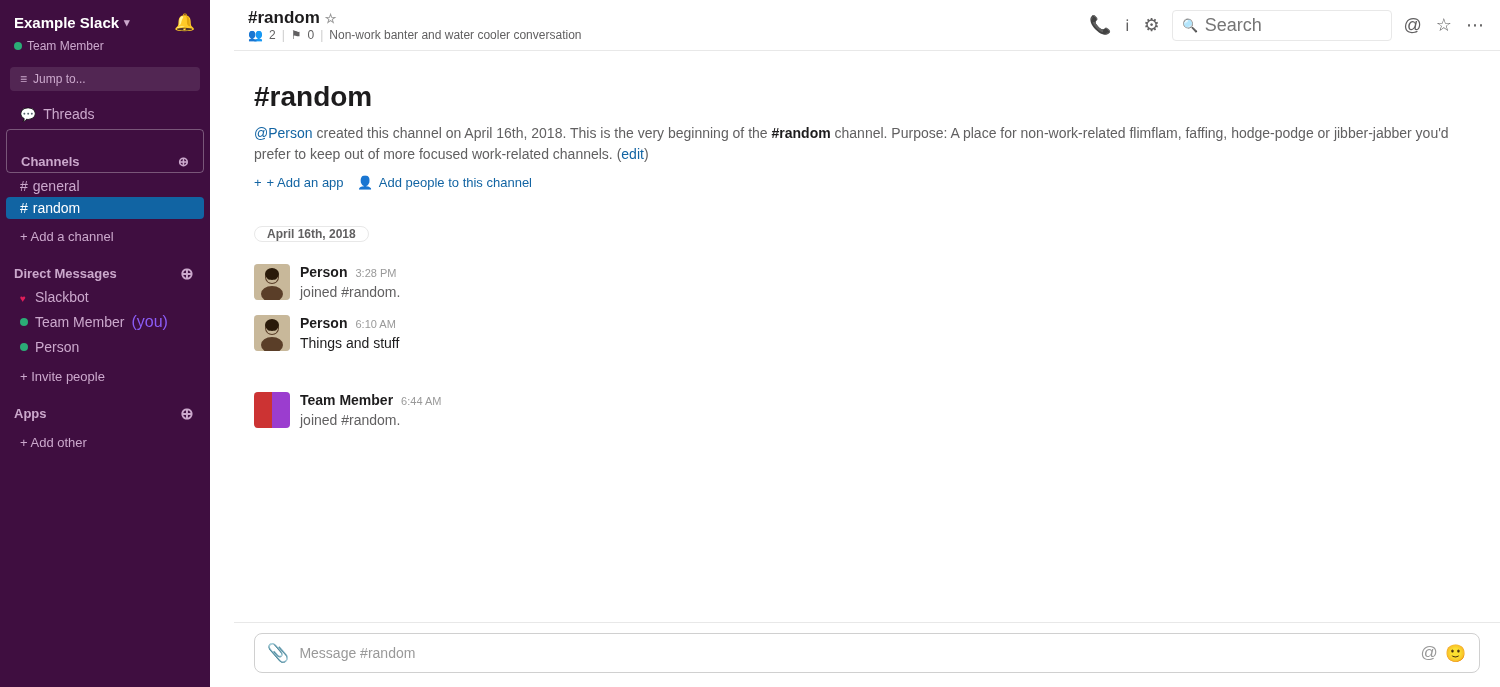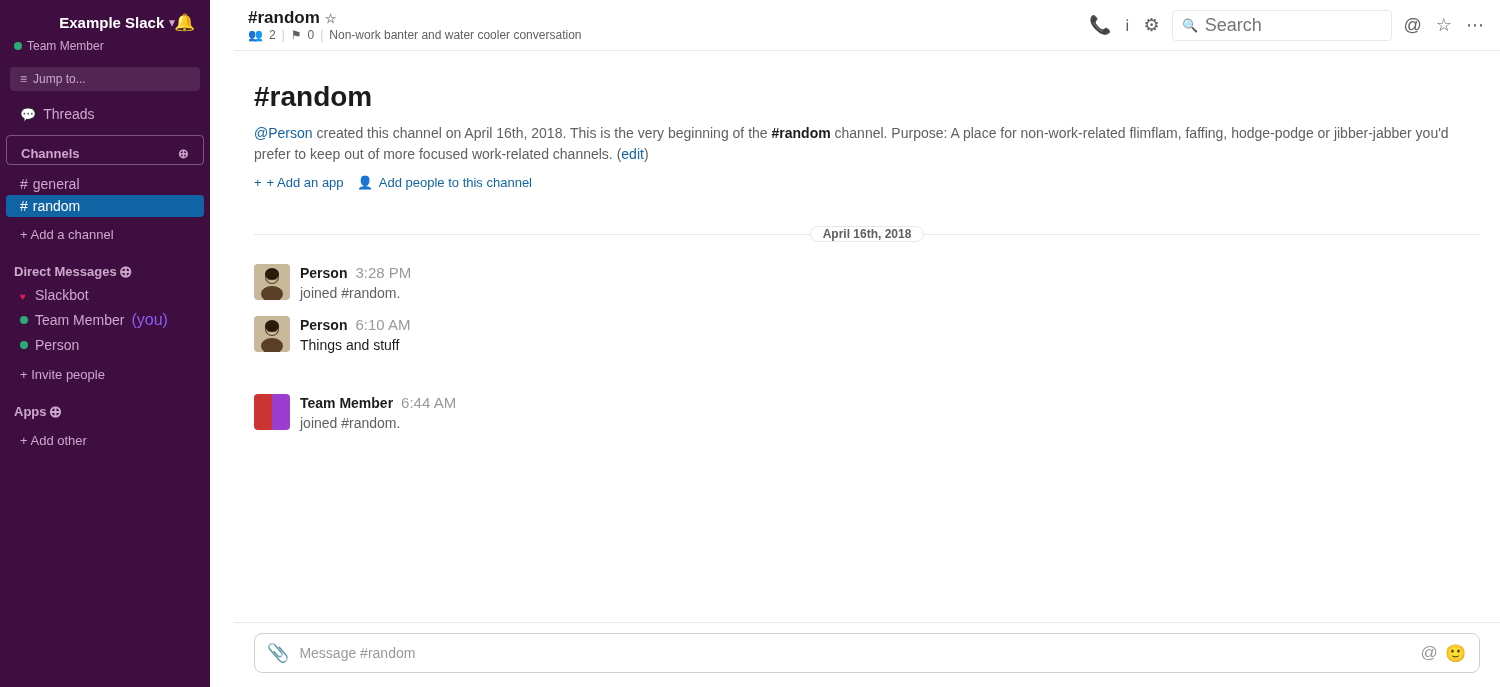--- a/index.html
+++ b/index.html
@@ -12,21 +12,21 @@
       background: #3f0e40;
       color: #cba8cc;
       display: flex;
       flex-direction: column;
       height: 687px;
       overflow-y: auto;
     }
     #sidebar-header {
       display: flex;
       align-items: center;
-      justify-content: flex-end;
+      justify-content: space-between;
       padding: 12px 14px 6px 14px;
     }
     #sidebar-workspace {
       display: flex;
       align-items: center;
       gap: 5px;
       color: #fff;
       font-weight: 700;
       font-size: 15px;
       cursor: pointer;
@@ -66,21 +66,21 @@
       color: #cba8cc;
       cursor: pointer;
       border-radius: 4px;
       margin: 1px 6px;
     }
     .sidebar-item .icon { margin-right: 7px; font-size: 13px; }
 
     .sidebar-section-header {
       display: flex;
       align-items: center;
-      justify-content: flex-start;
+      justify-content: space-between;
       padding: 10px 14px 3px 14px;
       font-size: 13px;
       font-weight: 700;
       color: #cba8cc;
       cursor: pointer;
     }
     .sidebar-section-header .add-btn {
       width: 18px; height: 18px;
       display: flex; align-items: center; justify-content: center;
       font-size: 16px;
@@ -231,22 +231,23 @@
       color: #1264a3;
       cursor: pointer;
       background: none;
       border: none;
       padding: 0;
     }
 
     
     .date-divider {
       display: flex;
-      align-items: center;
+      align-items: flex-start;
       margin: 16px 0;
+      flex-direction: column;
     }
     .date-divider .line {
       flex: 1;
       height: 1px;
       background: #e8e8e8;
     }
     .date-divider .date-label {
       font-size: 12px;
       font-weight: 700;
       color: #616061;
@@ -280,21 +281,21 @@
       flex-direction: row;
       overflow: hidden;
       border-radius: 4px;
     }
     .avatar-half-left { width: 18px; height: 36px; background: #cc3333; }
     .avatar-half-right { width: 18px; height: 36px; background: #9b3dcf; }
 
     .message-body { flex: 1; }
     .message-header { display: flex; align-items: baseline; gap: 8px; margin-bottom: 2px; }
     .message-author { font-weight: 700; font-size: 14px; color: #1d1c1d; cursor: pointer; }
-    .message-time { font-size: 15px; color: #999; }
+    .message-time { font-size: 11px; color: #999; }
     .message-text { font-size: 14px; color: #1d1c1d; line-height: 1.5; }
     .message-sub { font-size: 14px; color: #616061; }
 
     
     .message-continued {
       display: flex;
       padding: 2px 0;
       gap: 10px;
       position: relative;
     }
@@ -332,28 +333,28 @@
     }
     #message-input::placeholder { color: #999; }
     .input-right-icons { display: flex; gap: 8px; align-items: center; }
     .input-icon { font-size: 17px; color: #999; cursor: pointer; }
 
     
     .channels-section-label {
       display: flex;
       align-items: center;
       justify-content: space-between;
-      padding: 10px 14px 3px 14px;
+      padding: 24px 14px 3px 14px;
       font-size: 13px;
       font-weight: 700;
       color: #cba8cc;
       cursor: pointer;
       border: 1px solid rgba(255,255,255,0.3);
       border-radius: 4px;
-      margin: 8px 6px;
+      margin: 2px 6px;
     }
   </style>
 </head>
 <body>
 
 <div id="sidebar">
   <div id="sidebar-header">
     <div id="sidebar-workspace">
       <span>Example Slack</span>
       <span class="chevron">▾</span>

